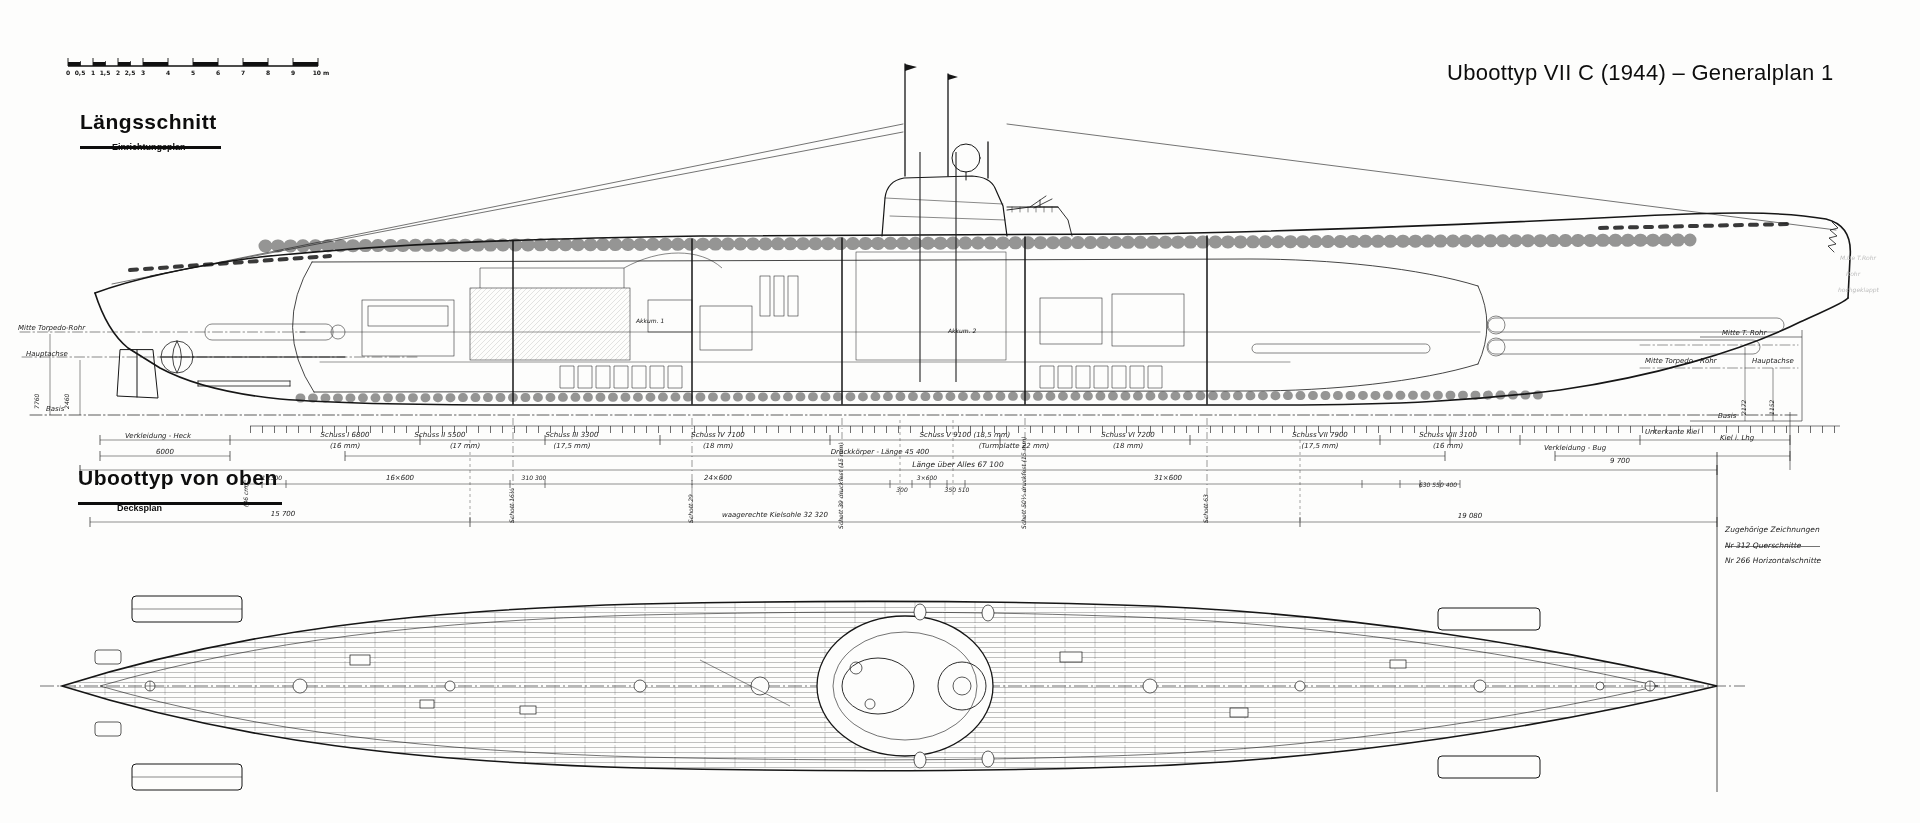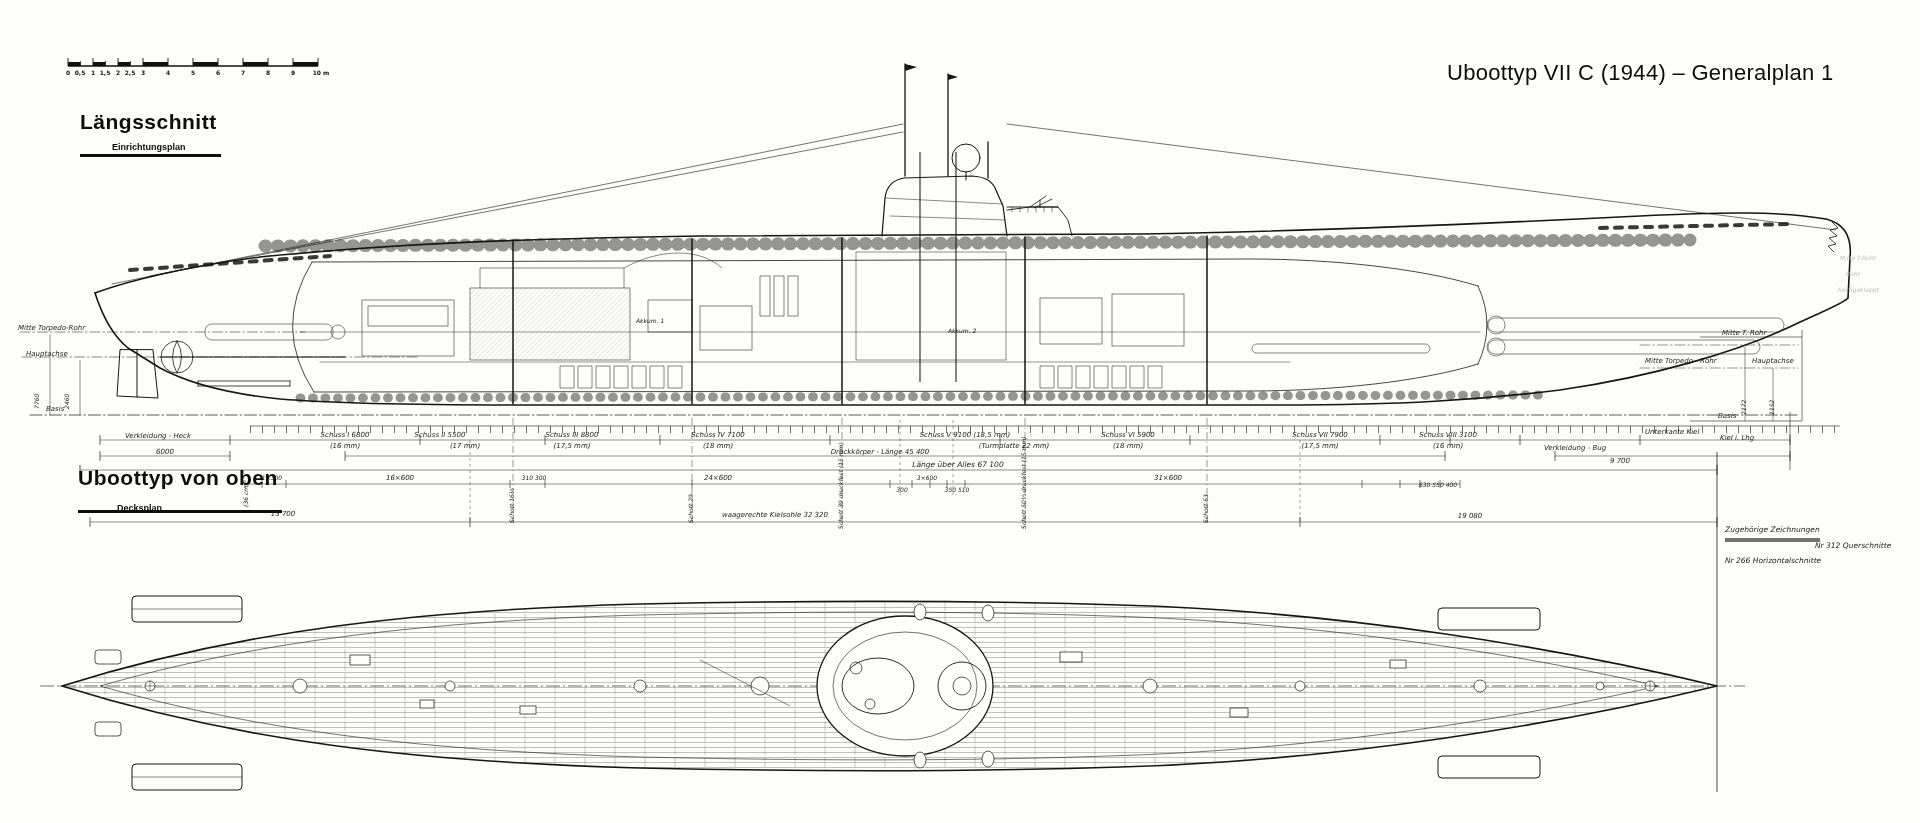--- a/index.html
+++ b/index.html
@@ -6,26 +6,26 @@
   .page{position:relative;width:1920px;height:823px;background:#fdfdfc;overflow:hidden;
         font-family:"DejaVu Sans",sans-serif;color:#161616;}
   .art{position:absolute;left:0;top:0;}
   .lb{position:absolute;white-space:nowrap;font:italic 7px/1.15 "DejaVu Sans",sans-serif;color:#1b1b1b;}
   .b7{font-size:7.5px;}
   .s6{font-size:6px;}
   .c{transform:translateX(-50%);font-style:italic;}
   .v{transform:rotate(-90deg);transform-origin:left bottom;}
   .title{position:absolute;font:22px "Liberation Sans",sans-serif;color:#0d0d0d;letter-spacing:.3px;white-space:nowrap;}
   .h1{position:absolute;font:bold 21px "Liberation Sans",sans-serif;color:#0d0d0d;letter-spacing:.5px;
-      border-bottom:3px solid #0d0d0d;padding:0 4px 20px 0;white-space:nowrap;}
+      border-bottom:3px solid #0d0d0d;padding:0 4px 12px 0;white-space:nowrap;}
   .h2{position:absolute;font:bold 9px "Liberation Sans",sans-serif;color:#0d0d0d;white-space:nowrap;}
   .sc{position:absolute;font:bold 6px "DejaVu Sans",sans-serif;transform:translateX(-50%);color:#111;}
   .faint{color:#bcbcbc;}
   .rel{position:absolute;font:italic 7.5px "DejaVu Sans",sans-serif;color:#222;white-space:nowrap;}
-  .relh{border-bottom:4px solid #737373;padding-bottom:4px;}
+  .relh{border-bottom:1px solid #737373;padding-bottom:12px;}
 </style>
 </head>
 <body>
 
 <div class="page">
 
   <svg class="art" width="1920" height="823" viewBox="0 0 1920 823">
     <defs>
       <pattern id="pl" width="6" height="5" patternUnits="userSpaceOnUse">
         <path d="M0,2.5 H6" stroke="#4a4a4a" stroke-width="0.35"></path>
@@ -220,27 +220,27 @@
   <div class="lb v s6" style="left:1776px;top:408px">1152</div>
   <div class="lb s6 faint" style="left:1840px;top:255px">M.Ue T.Rohr</div>
   <div class="lb s6 faint" style="left:1846px;top:271px">Rohr</div>
   <div class="lb s6 faint" style="left:1838px;top:287px">hochgeklappt</div>
 
   <div class="lb c" style="left:158px;top:432px">Verkleidung - Heck</div>
   <div class="lb c" style="left:345px;top:431px">Schuss I  6800</div>
   <div class="lb c" style="left:345px;top:442px">(16 mm)</div>
   <div class="lb c" style="left:440px;top:431px">Schuss II  5500</div>
   <div class="lb c" style="left:465px;top:442px">(17 mm)</div>
-  <div class="lb c" style="left:572px;top:431px">Schuss III  8800</div>
+  <div class="lb c" style="left:572px;top:431px">Schuss III  3300</div>
   <div class="lb c" style="left:572px;top:442px">(17,5 mm)</div>
   <div class="lb c" style="left:718px;top:431px">Schuss IV  7100</div>
   <div class="lb c" style="left:718px;top:442px">(18 mm)</div>
   <div class="lb c" style="left:965px;top:431px">Schuss V  9100  (18,5 mm)</div>
   <div class="lb c" style="left:1014px;top:442px">(Turmplatte 22 mm)</div>
-  <div class="lb c" style="left:1128px;top:431px">Schuss VI  5900</div>
+  <div class="lb c" style="left:1128px;top:431px">Schuss VI  7200</div>
   <div class="lb c" style="left:1128px;top:442px">(18 mm)</div>
   <div class="lb c" style="left:1320px;top:431px">Schuss VII  7900</div>
   <div class="lb c" style="left:1320px;top:442px">(17,5 mm)</div>
   <div class="lb c" style="left:1448px;top:431px">Schuss VIII  3100</div>
   <div class="lb c" style="left:1448px;top:442px">(16 mm)</div>
   <div class="lb c" style="left:1575px;top:444px">Verkleidung - Bug</div>
 
   <div class="lb c" style="left:165px;top:448px">6000</div>
   <div class="lb c" style="left:880px;top:448px">Druckkörper - Länge  45 400</div>
   <div class="lb c" style="left:1620px;top:457px">9 700</div>
@@ -264,16 +264,16 @@
   <div class="lb v s6" style="left:1210px;top:516px">Schott 63</div>
 
   <div class="lb c" style="left:283px;top:510px">15 700</div>
   <div class="lb c" style="left:775px;top:511px">waagerechte Kielsohle  32 320</div>
   <div class="lb c" style="left:1470px;top:512px">19 080</div>
 
   <div class="lb s6" style="left:636px;top:318px">Akkum. 1</div>
   <div class="lb s6" style="left:948px;top:328px">Akkum. 2</div>
 
   <div class="rel relh" style="left:1725px;top:525px">Zugehörige Zeichnungen</div>
-  <div class="rel" style="left:1815px;top:541px">Nr 312  Querschnitte</div>
+  <div class="rel" style="left:1725px;top:541px">Nr 312  Querschnitte</div>
   <div class="rel" style="left:1725px;top:556px">Nr 266  Horizontalschnitte</div>
 
 </div>
 
 </body></html>

